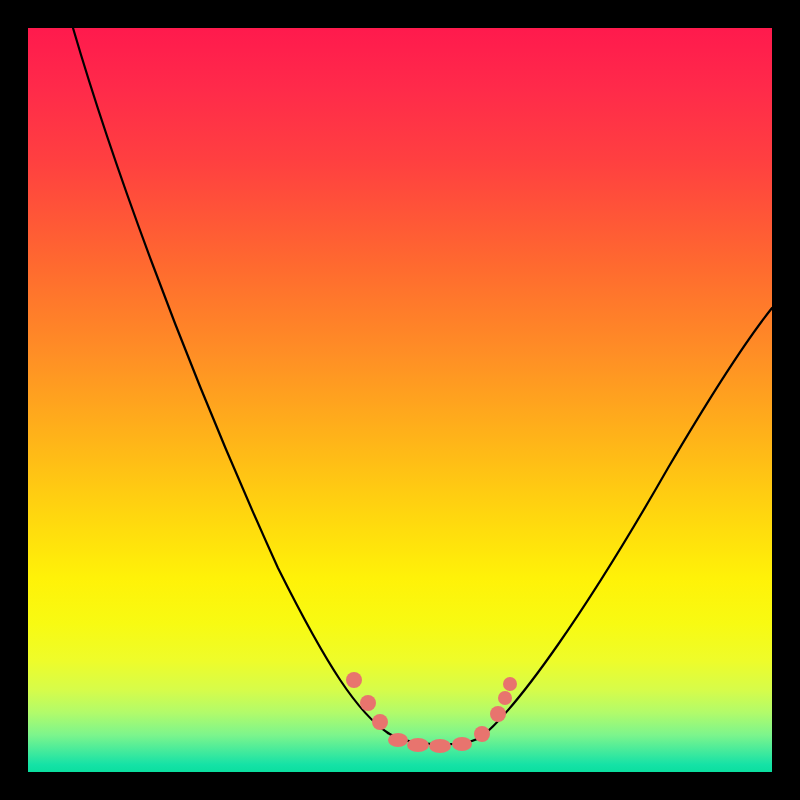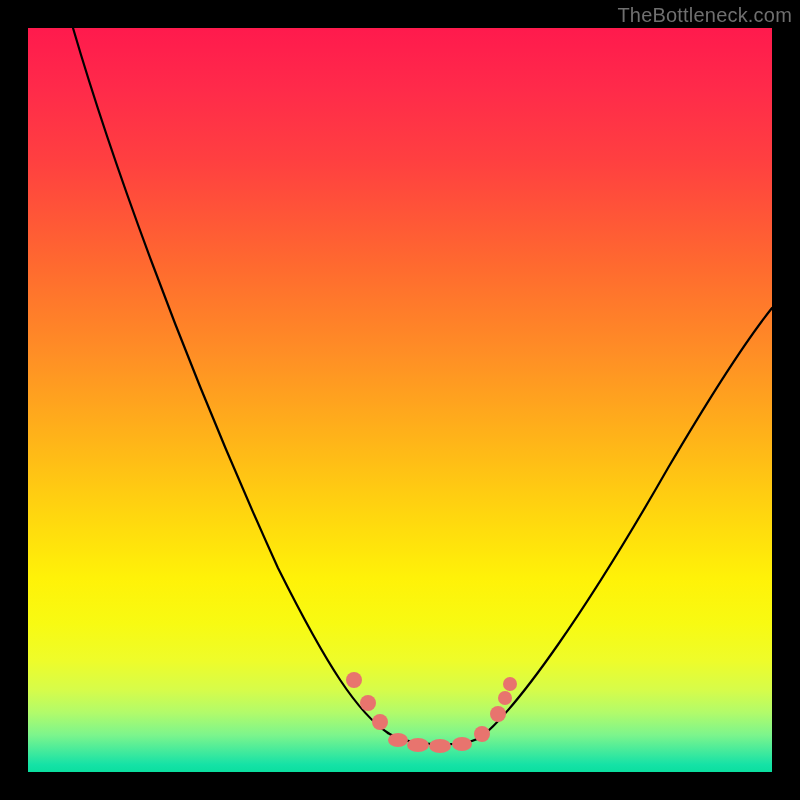--- a/index.html
+++ b/index.html
@@ -107,14 +107,13 @@
       <ellipse class="marker-oblong" cx="434" cy="716" rx="10" ry="7"></ellipse>
 
       <circle class="marker" cx="454" cy="706" r="8"></circle>
       <circle class="marker" cx="470" cy="686" r="8"></circle>
       <circle class="marker" cx="477" cy="670" r="7"></circle>
       <circle class="marker" cx="482" cy="656" r="7"></circle>
     </svg>
 
   </div>
 
-  <div class="watermark">TheBottleneck.com</div>
 </div>
 
 </body></html>

